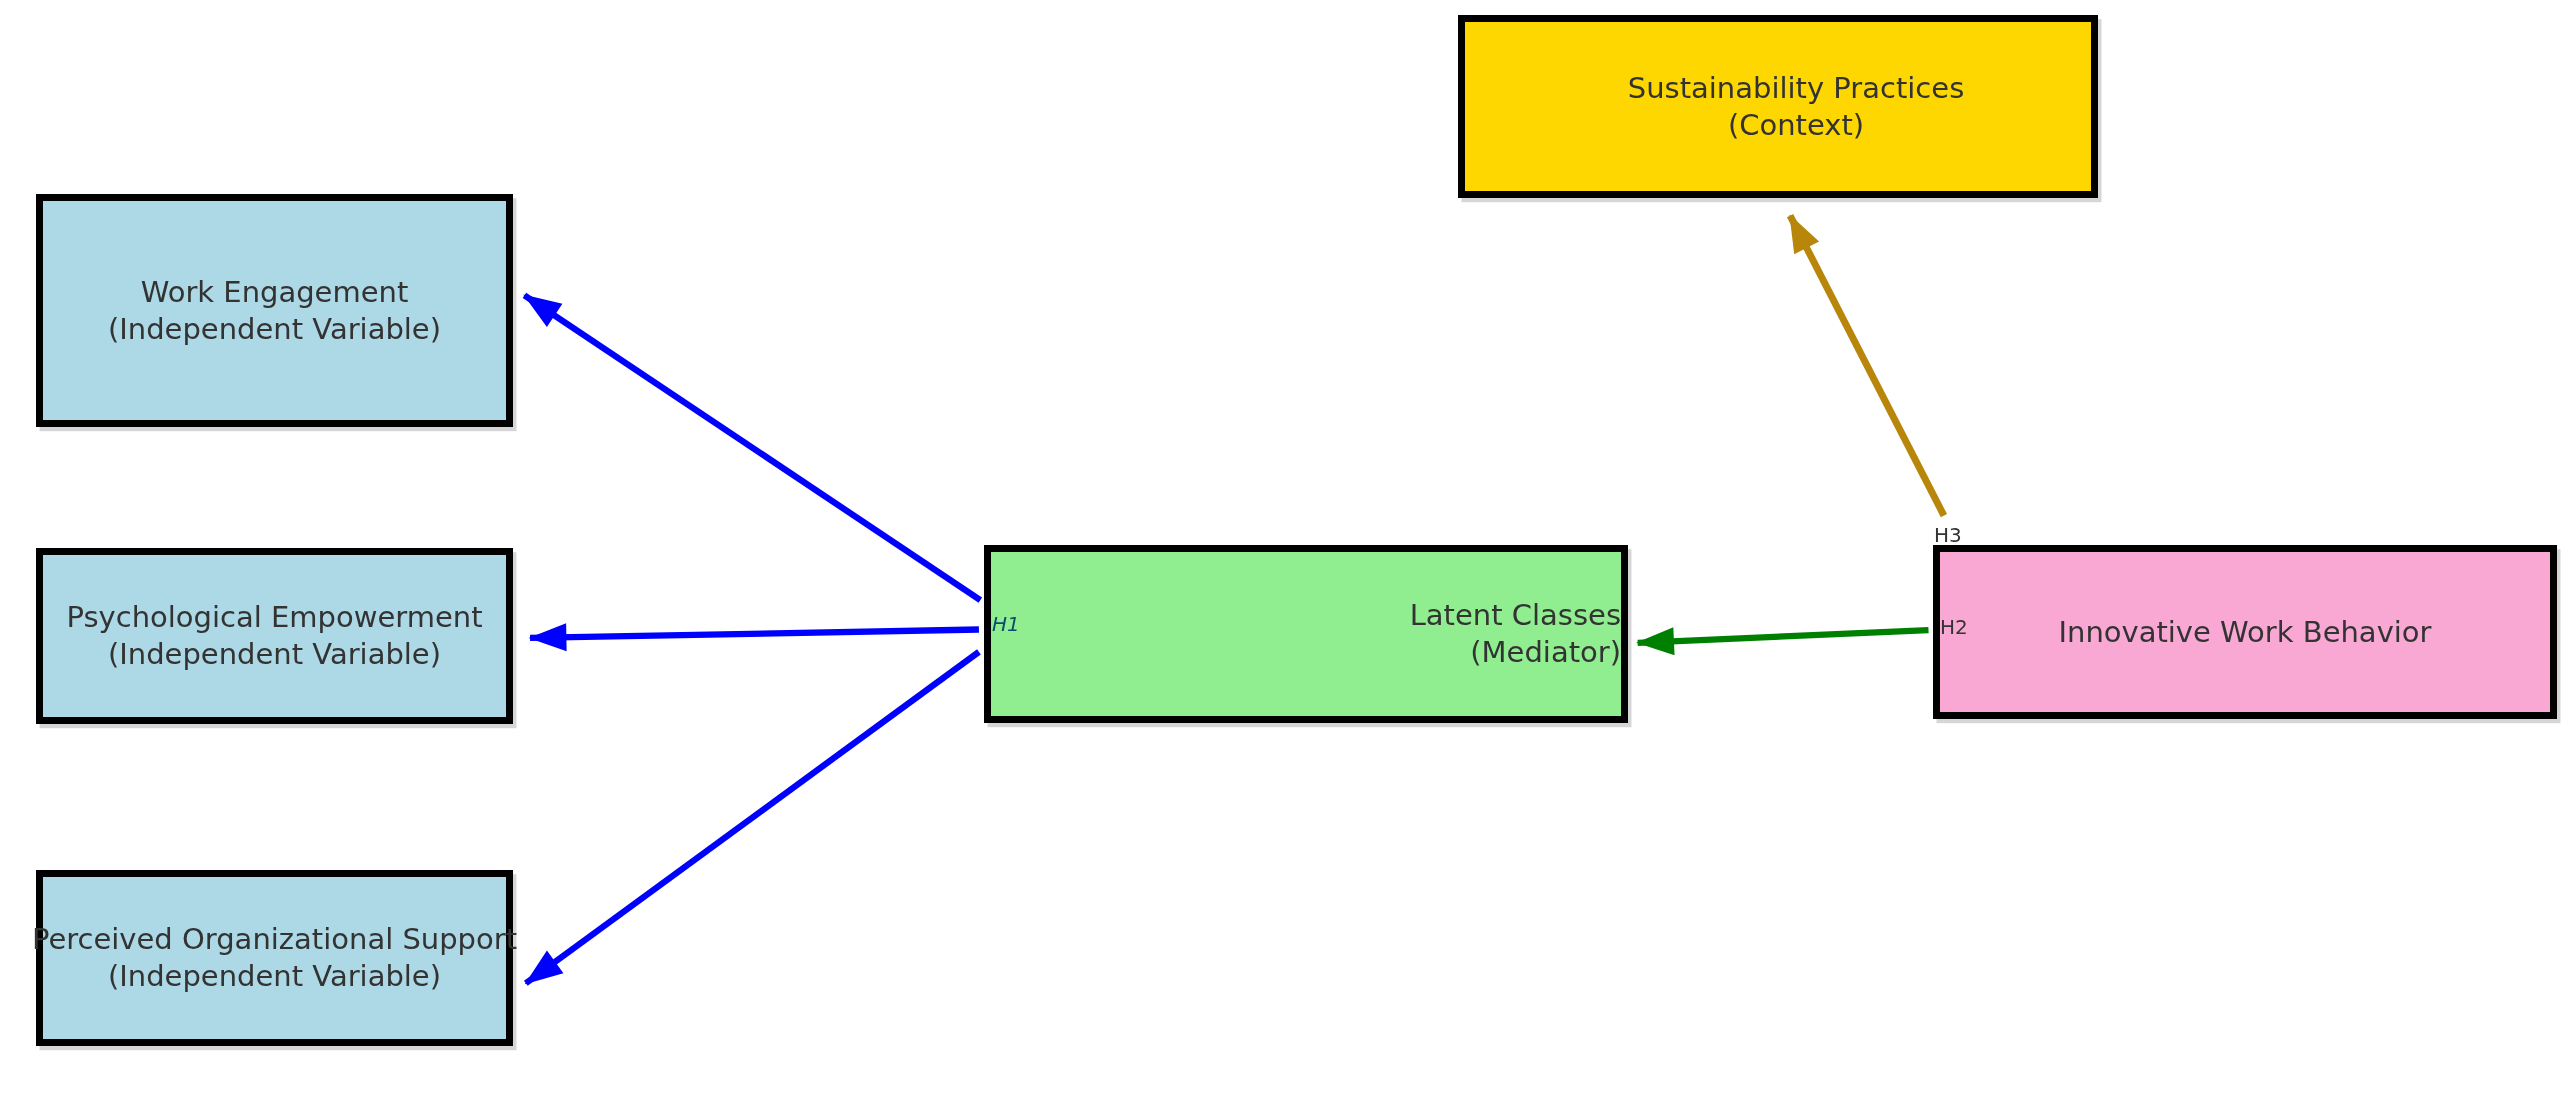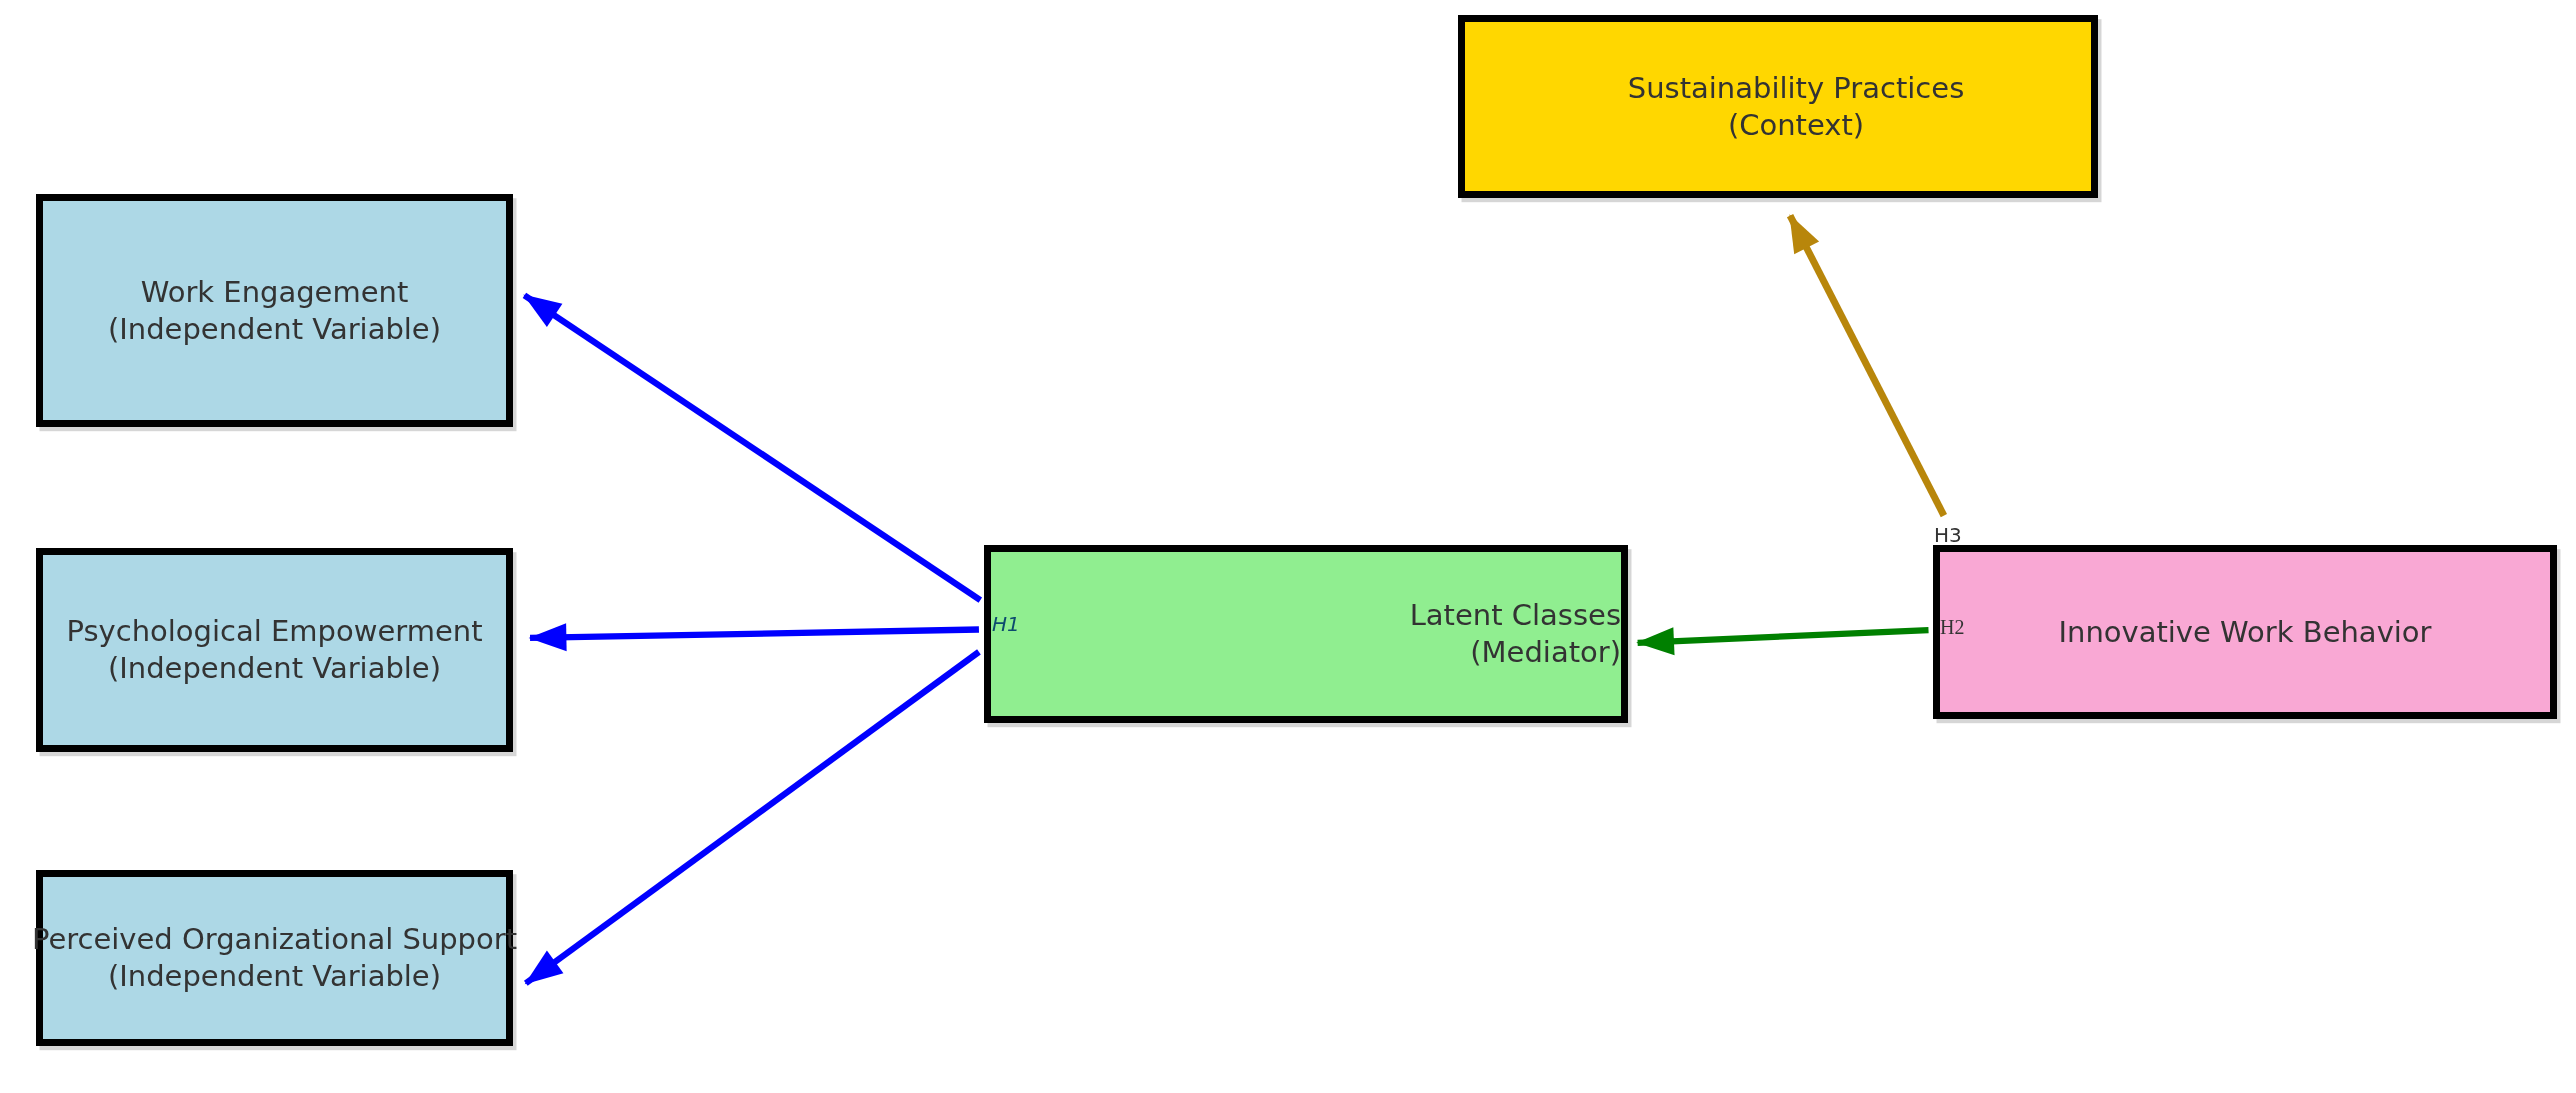--- a/index.html
+++ b/index.html
@@ -29,26 +29,26 @@
   }
   .edge-label{
     position:absolute;z-index:3;
     font-size:20px;
     line-height:32px;
     white-space:nowrap;
   }
   
   .node-sustainability{left:1458px;top:15.4px;width:640px;height:183px;}
   .node-work-engagement{left:36px;top:194px;width:477px;height:233px;}
-  .node-psychological-empowerment{left:36px;top:548px;width:477px;height:204px;}
+  .node-psychological-empowerment{left:36px;top:548px;width:477px;height:176px;}
   .node-perceived-organizational-support{left:36px;top:870px;width:477px;height:176px;}
   .node-latent-classes{left:984px;top:545px;width:644px;height:178px;}
   .node-innovative-work-behavior{left:1933px;top:545px;width:624px;height:174px;}
   .edge-label-h1{left:992px;top:608px;}
-  .edge-label-h2{left:1940px;top:611px;font-family:Liberation Serif, serif;}
+  .edge-label-h2{left:1940px;top:611px;}
   .edge-label-h3{left:1934px;top:519px;}
 </style>
 </head>
 <body>
 
 <div class="canvas" style="color: rgb(51, 51, 51); background-color: rgb(255, 255, 255);">
 
   <div class="node node-sustainability" style="background-color: rgb(255, 215, 0); padding-left: 36px;">
     <span class="node-line">Sustainability Practices</span>
     <span class="node-line">(Context)</span>

